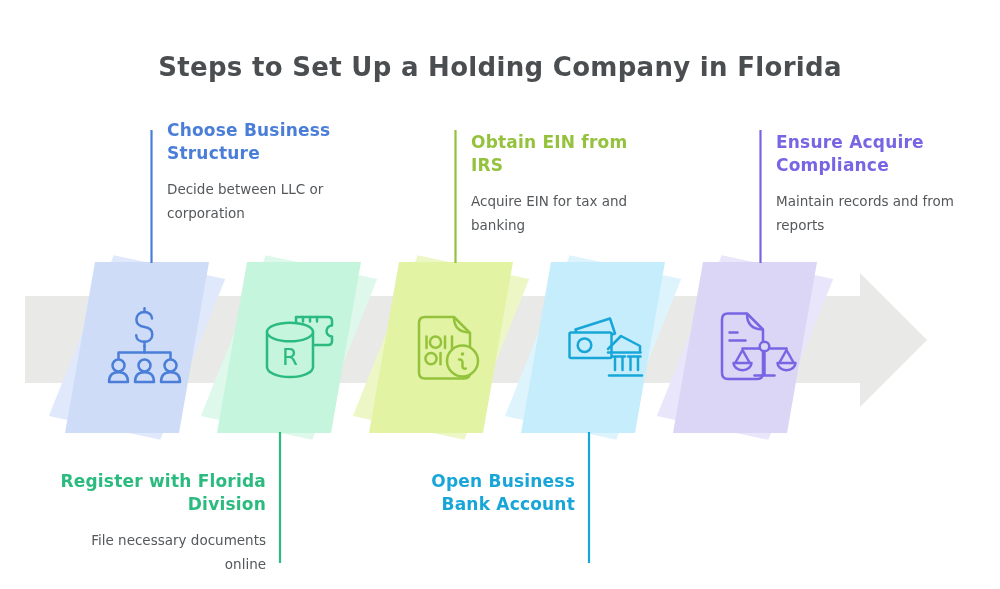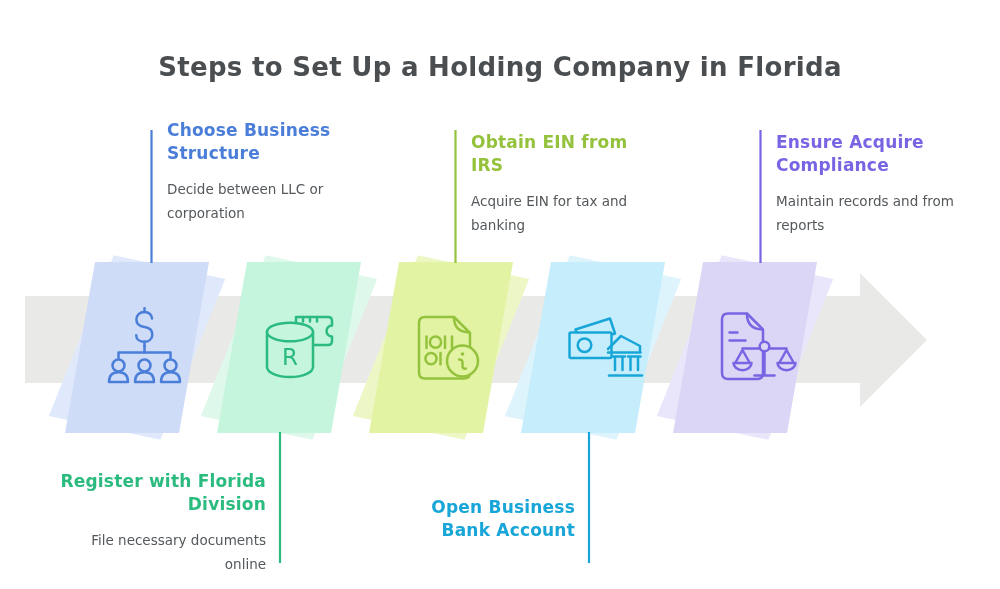--- a/index.html
+++ b/index.html
@@ -19,21 +19,21 @@
   }
   .txt .ds{
     margin-top:12px;font-size:13.5px;line-height:24px;color:#54585b;
   }
   .txt.top{text-align:left;}
   .txt.bottom{text-align:right;}
   .t1{left:167px;top:119px;width:186px;}
   .t3{left:471px;top:131px;width:186px;}
   .t5{left:776px;top:131px;width:196px;}
   .t2{right:734px;top:470px;width:212px;}
-  .t4{right:425px;top:496px;width:185px;}
+  .t4{right:425px;top:470px;width:185px;}
 </style>
 </head>
 <body>
 
 <div class="canvas">
 
   <div class="title">Steps to Set Up a Holding Company in Florida</div>
 
   <svg class="art" width="1000" height="589" viewBox="0 0 1000 589">
 

